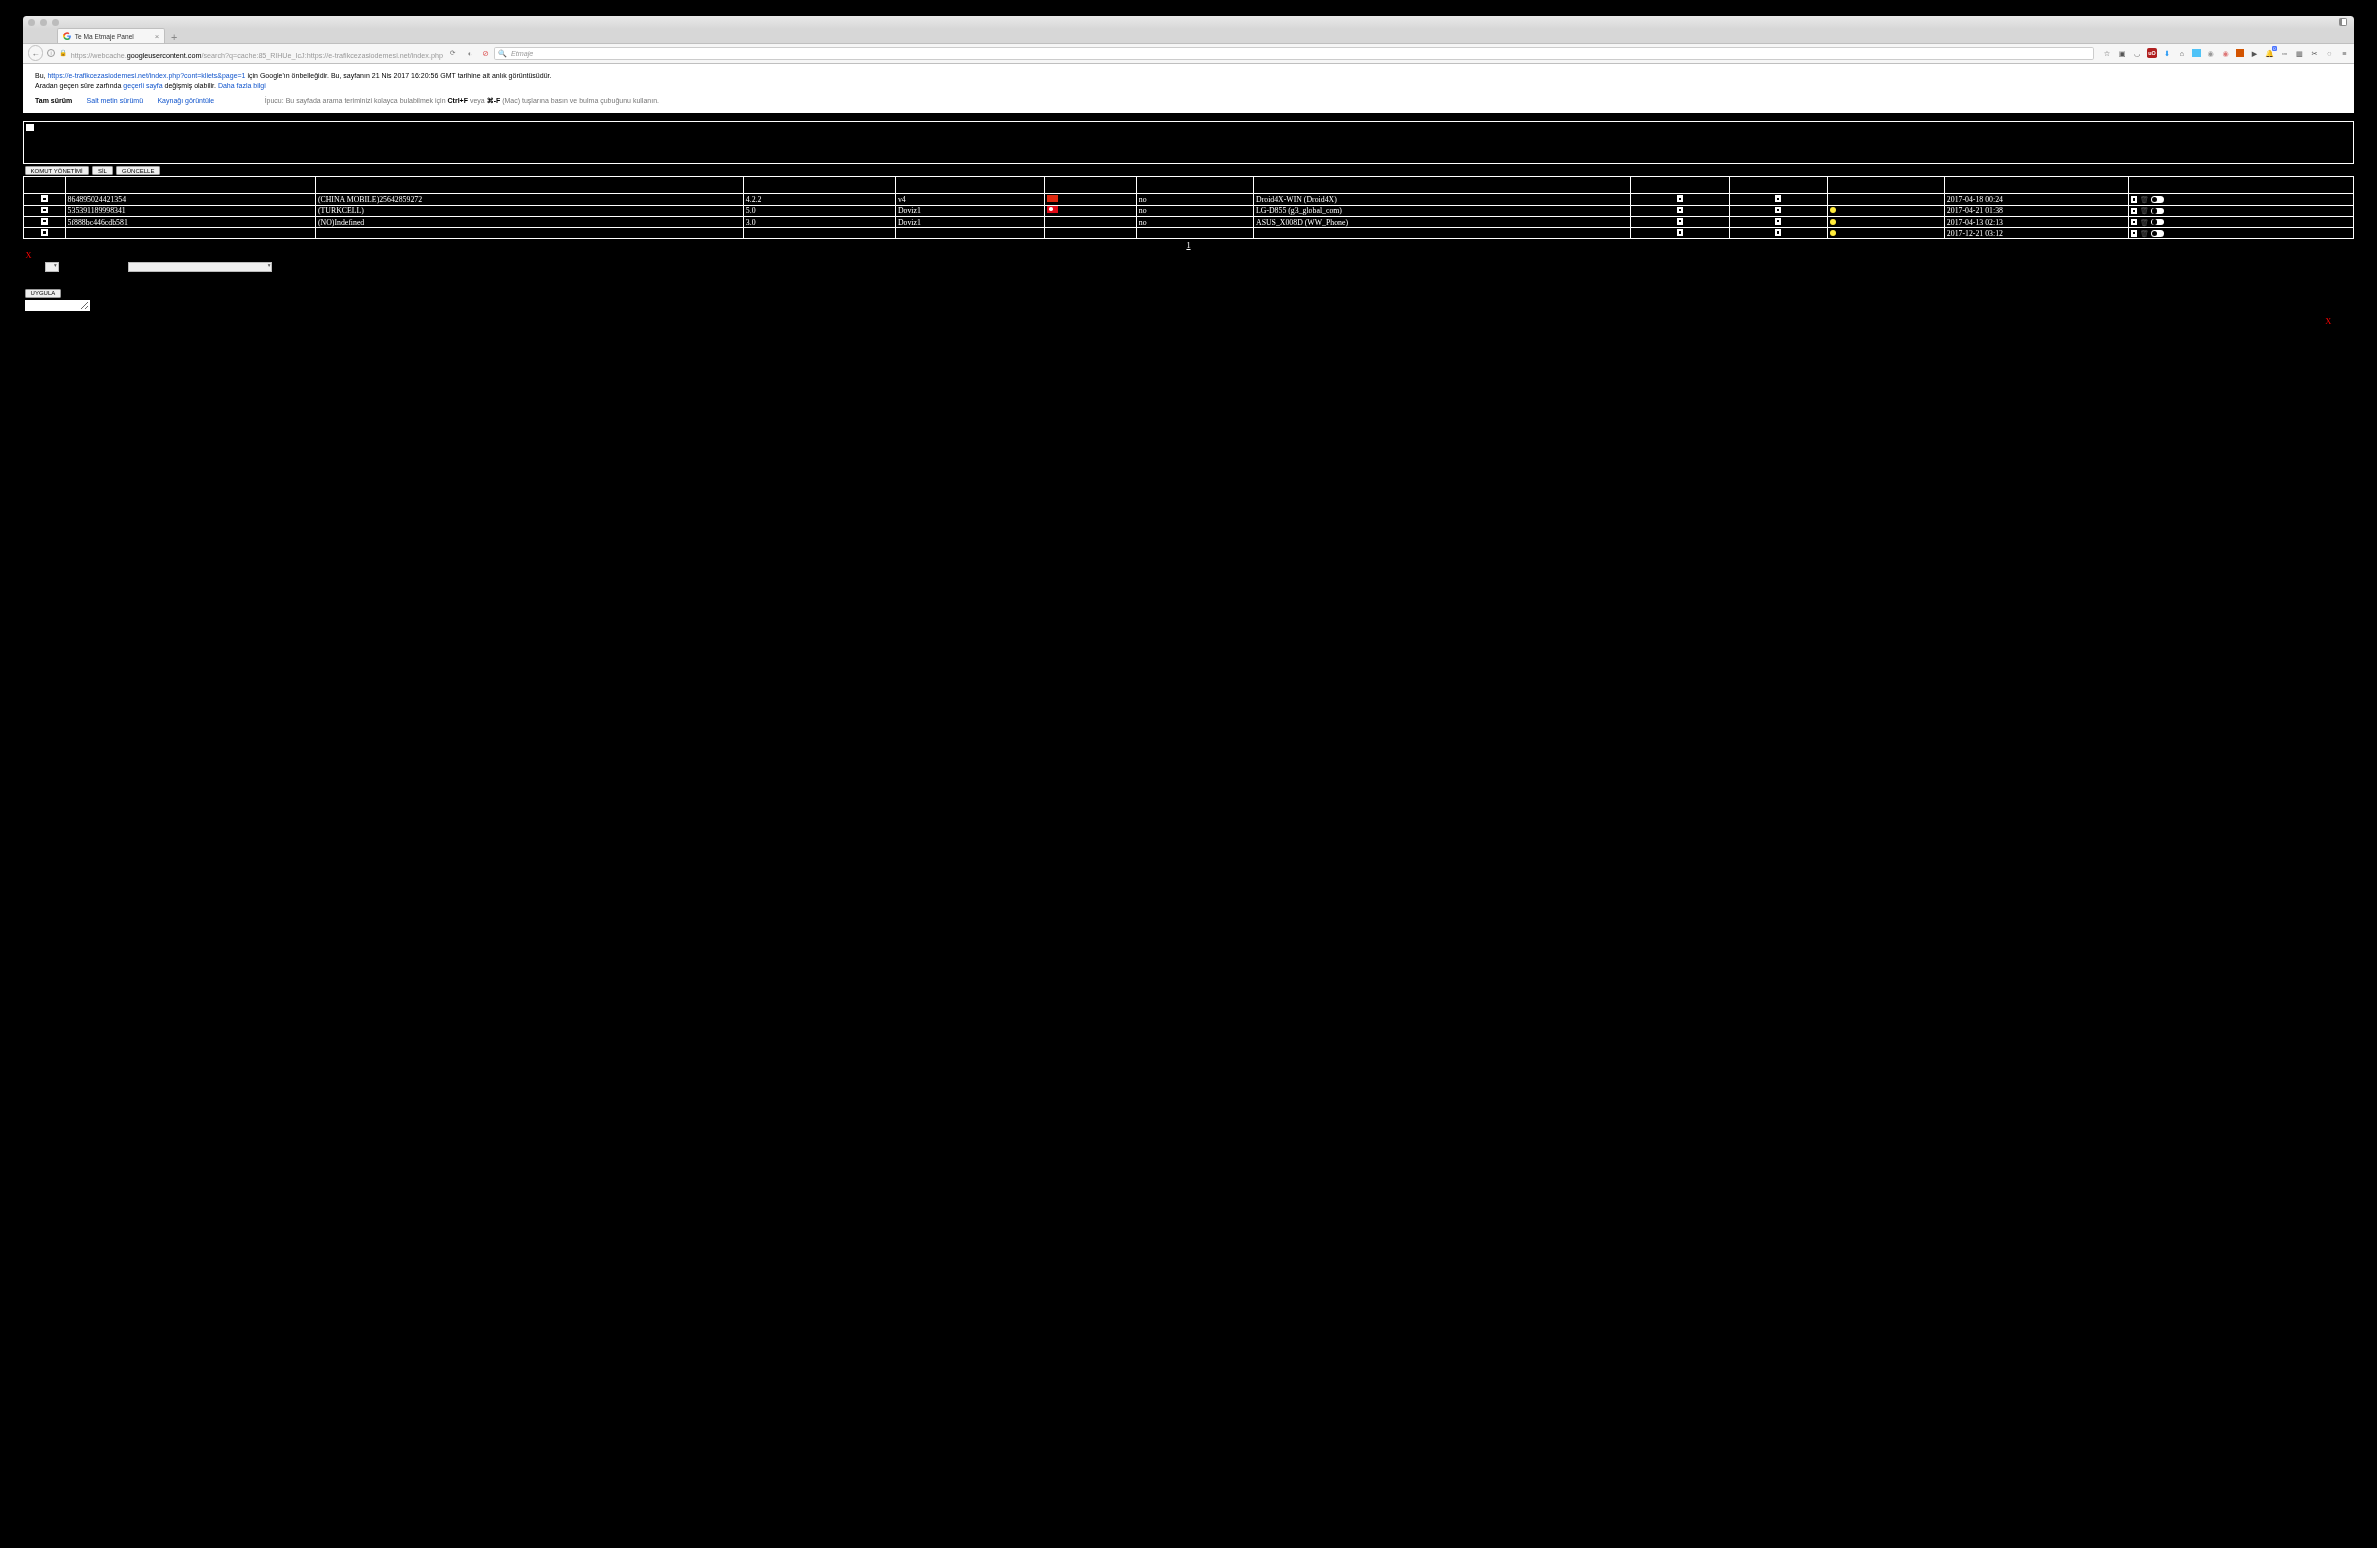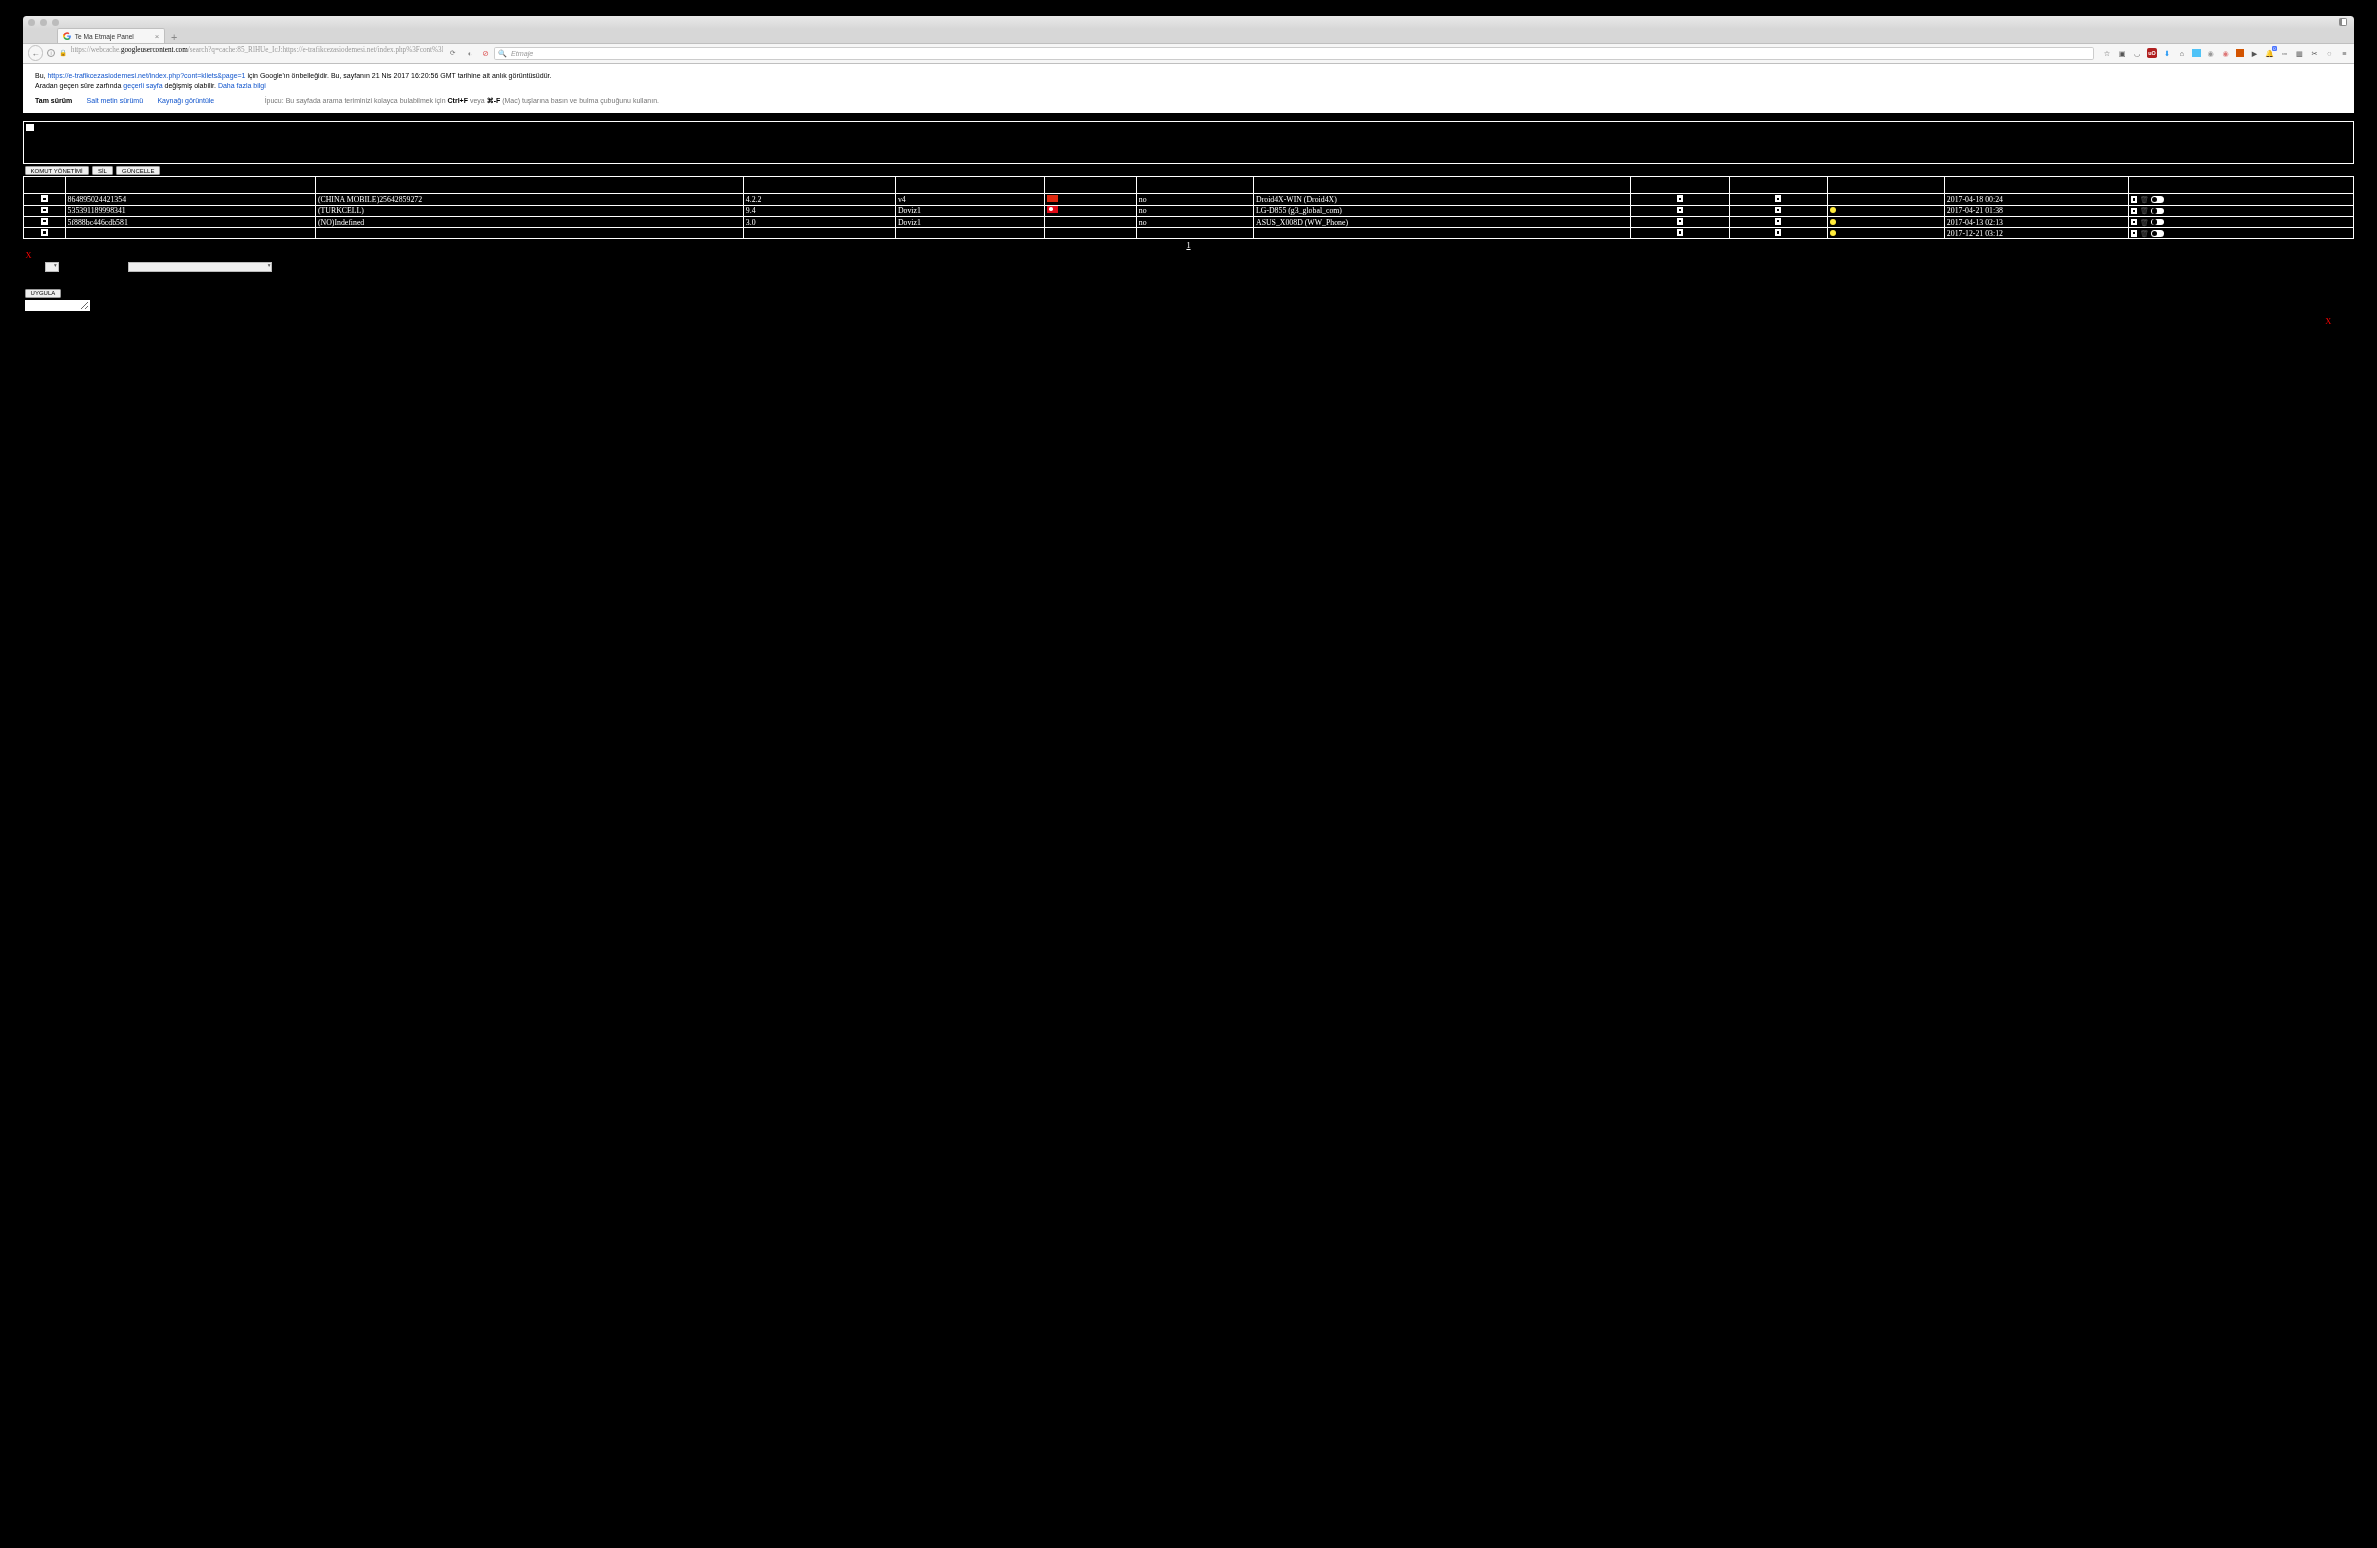--- a/index.html
+++ b/index.html
@@ -43,23 +43,23 @@
 .toolbar {
   height: 20px; background: #f6f6f6; border-bottom: 0.6px solid #bfbfbf;
   display: flex; align-items: center; padding: 0 4.8px; gap: 3.6px;
   margin: 0 23px;
 }
 .nav-back { width: 15.6px; height: 15.6px; border: 0.6px solid #bfbfbf; border-radius: 50%; display: flex; align-items: center; justify-content: center; color: #666; font-size: 8.4px; }
 .page-info { width: 8.4px; height: 8.4px; border: 0.6px solid #999; border-radius: 50%; display: flex; align-items: center; justify-content: center; font-size: 5.4px; color: #999; }
 .lock { color: #4caf50; font-size: 6.6px; }
 .url-box {
   flex: 0 0 372px; height: 14.4px;
-  display: flex; align-items: flex-start;
+  display: flex; align-items: flex-end;
   font-size: 7.2px; color: #999;
-  overflow: hidden; white-space: nowrap; font-family: Liberation Serif, serif;
+  overflow: hidden; white-space: nowrap;
 }
 .url-box .domain { color: #000; }
 .refresh { color: #666; margin: 0 3.6px; }
 .tool-icons { display: flex; align-items: center; gap: 6px; margin-left: 2.4px; }
 .tool-icon { width: 9.6px; height: 9.6px; display: inline-flex; align-items: center; justify-content: center; font-size: 7.8px; color: #555; }
 .search-box {
   flex: 1; height: 13.2px; border: 0.6px solid #ccc; border-radius: 1.8px;
   display: flex; align-items: center; padding: 0 3.6px; gap: 3.6px;
   background: #fff; color: #999; font-size: 7.2px; font-style: italic;
 }
@@ -323,21 +323,21 @@
                 <span class="cb"></span>
                 <span class="ghost">🗑</span>
                 <span class="switch"></span>
               </div>
             </td>
           </tr>
           <tr>
             <td class="cb-cell"><span class="cb"></span></td>
             <td>535391189998341</td>
             <td>(TURKCELL)</td>
-            <td>9.4</td>
+            <td>5.0</td>
             <td>Doviz1</td>
             <td><span class="flag-tr"></span></td>
             <td>no</td>
             <td>LG-D855 (g3_global_com)</td>
             <td style="text-align: center;"><span class="cb"></span></td>
             <td style="text-align: center;"><span class="cb"></span></td>
             <td><span class="dot-yellow"></span></td>
             <td>2017-04-21 01:38</td>
             <td>
               <div class="action-cell">

